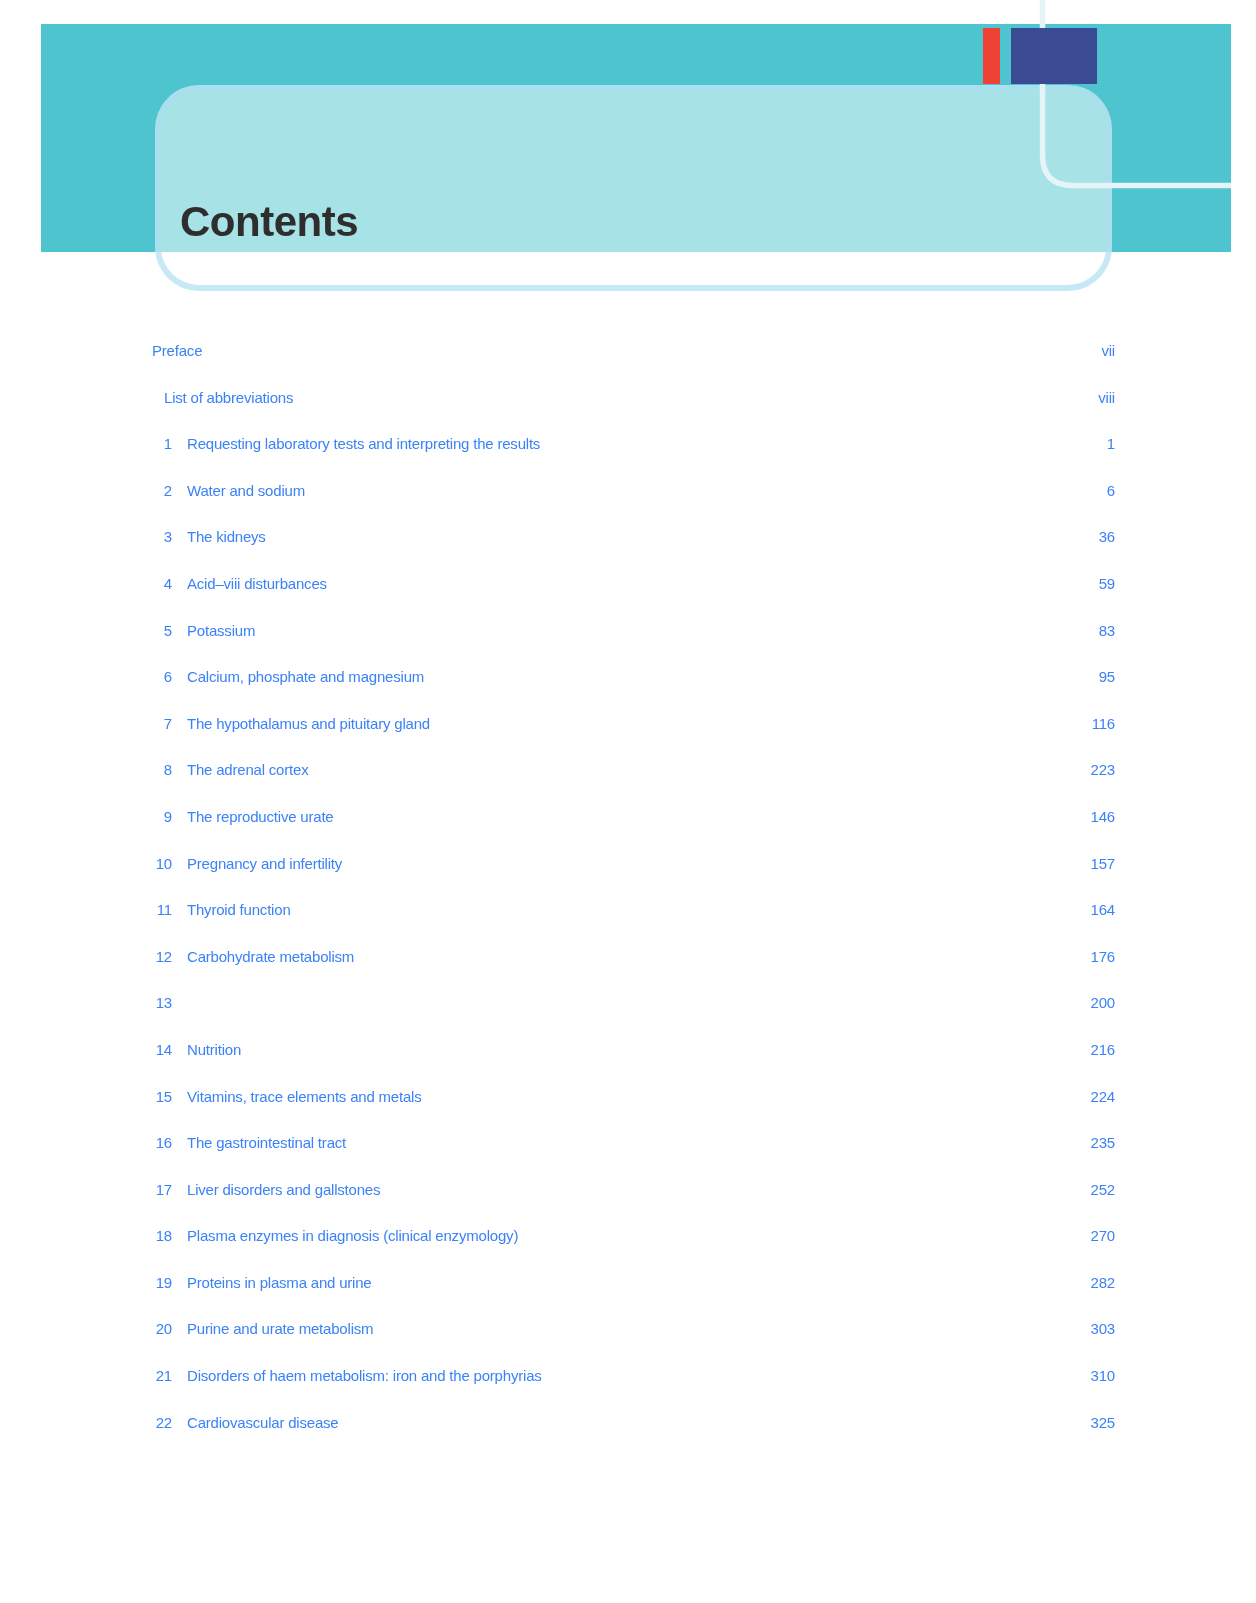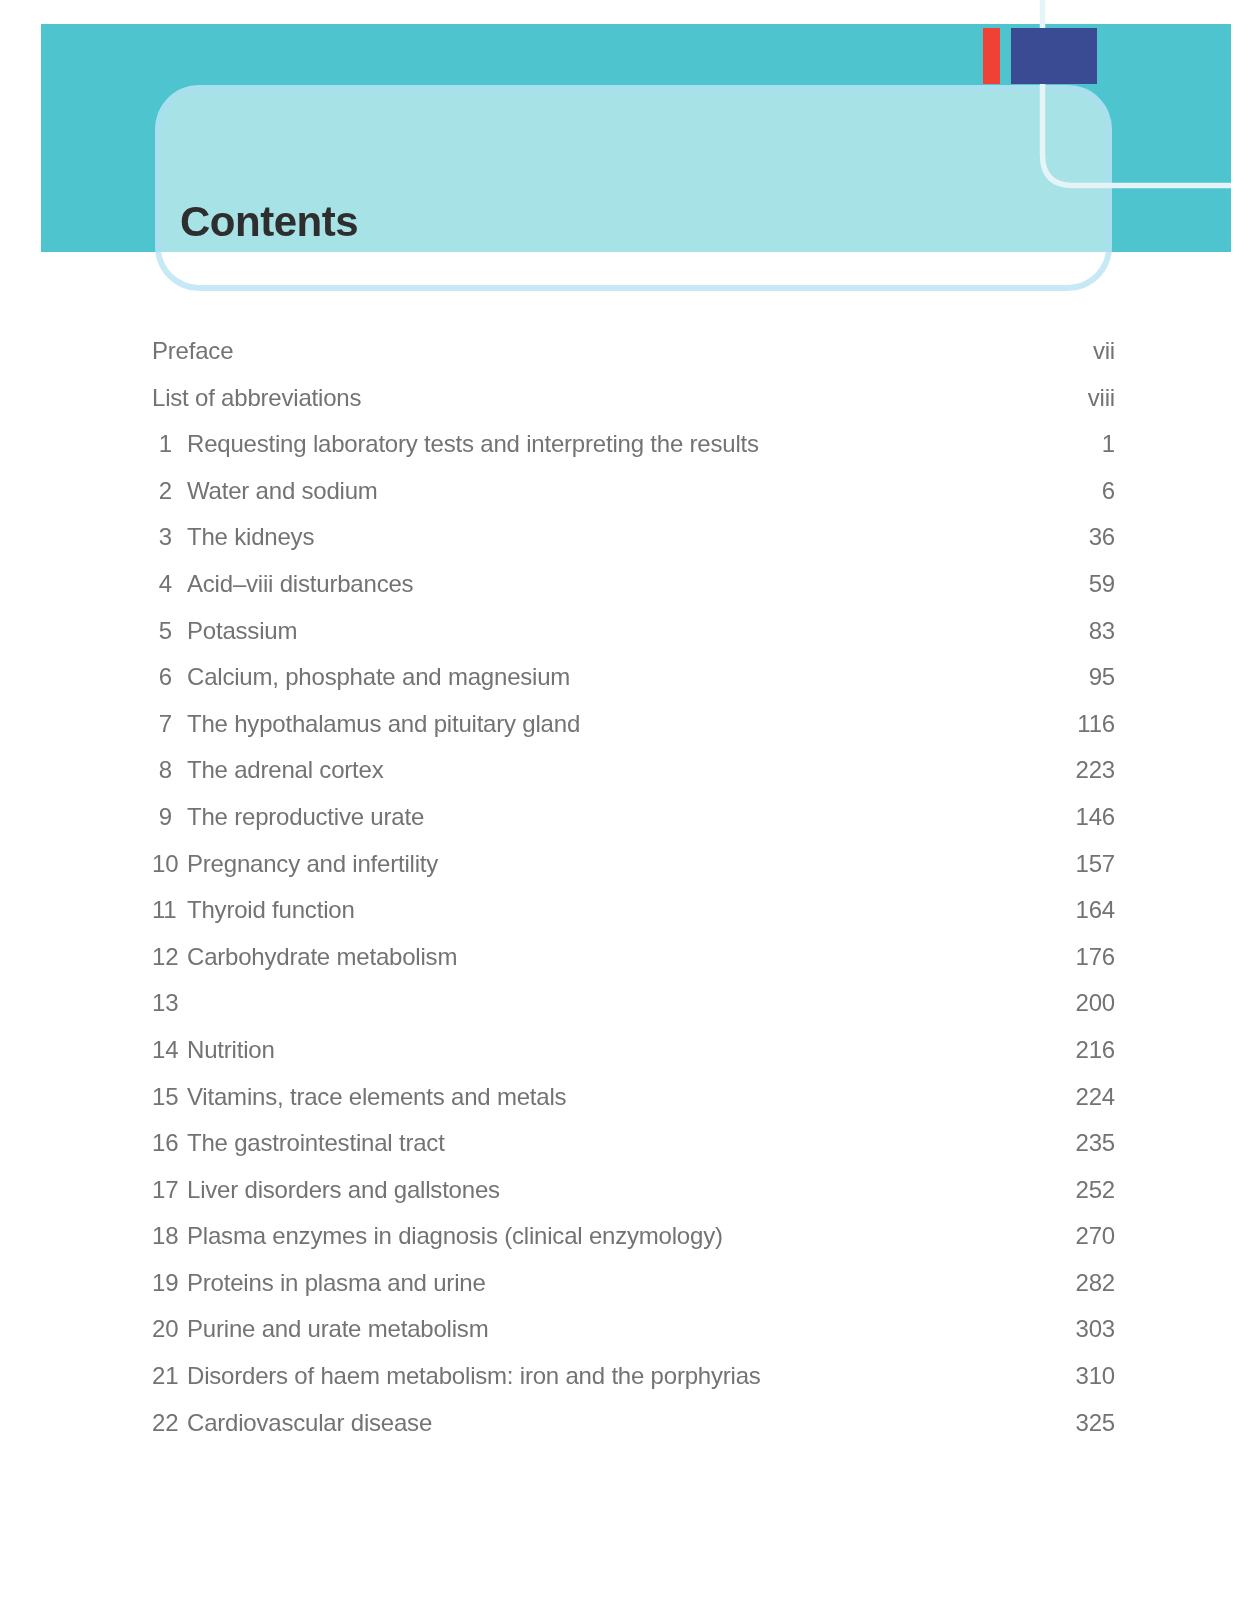--- a/index.html
+++ b/index.html
@@ -61,24 +61,24 @@
     line-height: 1;
     color: #2e2e2e;
     z-index: 5;
   }
 
   
   .toc {
     position: absolute;
     left: 152px; top: 328px;
     width: 963px;
-    font-size: 24px;
+    font-size: 15px;
     font-weight: 300;
     letter-spacing: -0.2px;
-    color: #737373;
+    color: #3b82f6;
     z-index: 5;
   }
   .row {
     display: flex;
     height: 46.6px;
     line-height: 46.6px;
     white-space: nowrap;
   }
   .row .num {
     flex: none;
@@ -105,21 +105,21 @@
   <div class="blue-block"></div>
 
   <h1 class="heading">Contents</h1>
 
   <div class="toc">
       <div class="row front">
         <span class="title label" style="margin-left:0">Preface</span>
         <span class="page">vii</span>
       </div>
       <div class="row front">
-        <span class="title label" style="margin-left:0">List of abbreviations</span>
+        <span class="title label" style="margin-left:12px">List of abbreviations</span>
         <span class="page">viii</span>
       </div>
       <div class="row chapter">
         <span class="num">1</span>
         <span class="title">Requesting laboratory tests and interpreting the results</span>
         <span class="page">1</span>
       </div>
       <div class="row chapter">
         <span class="num">2</span>
         <span class="title">Water and sodium</span>

